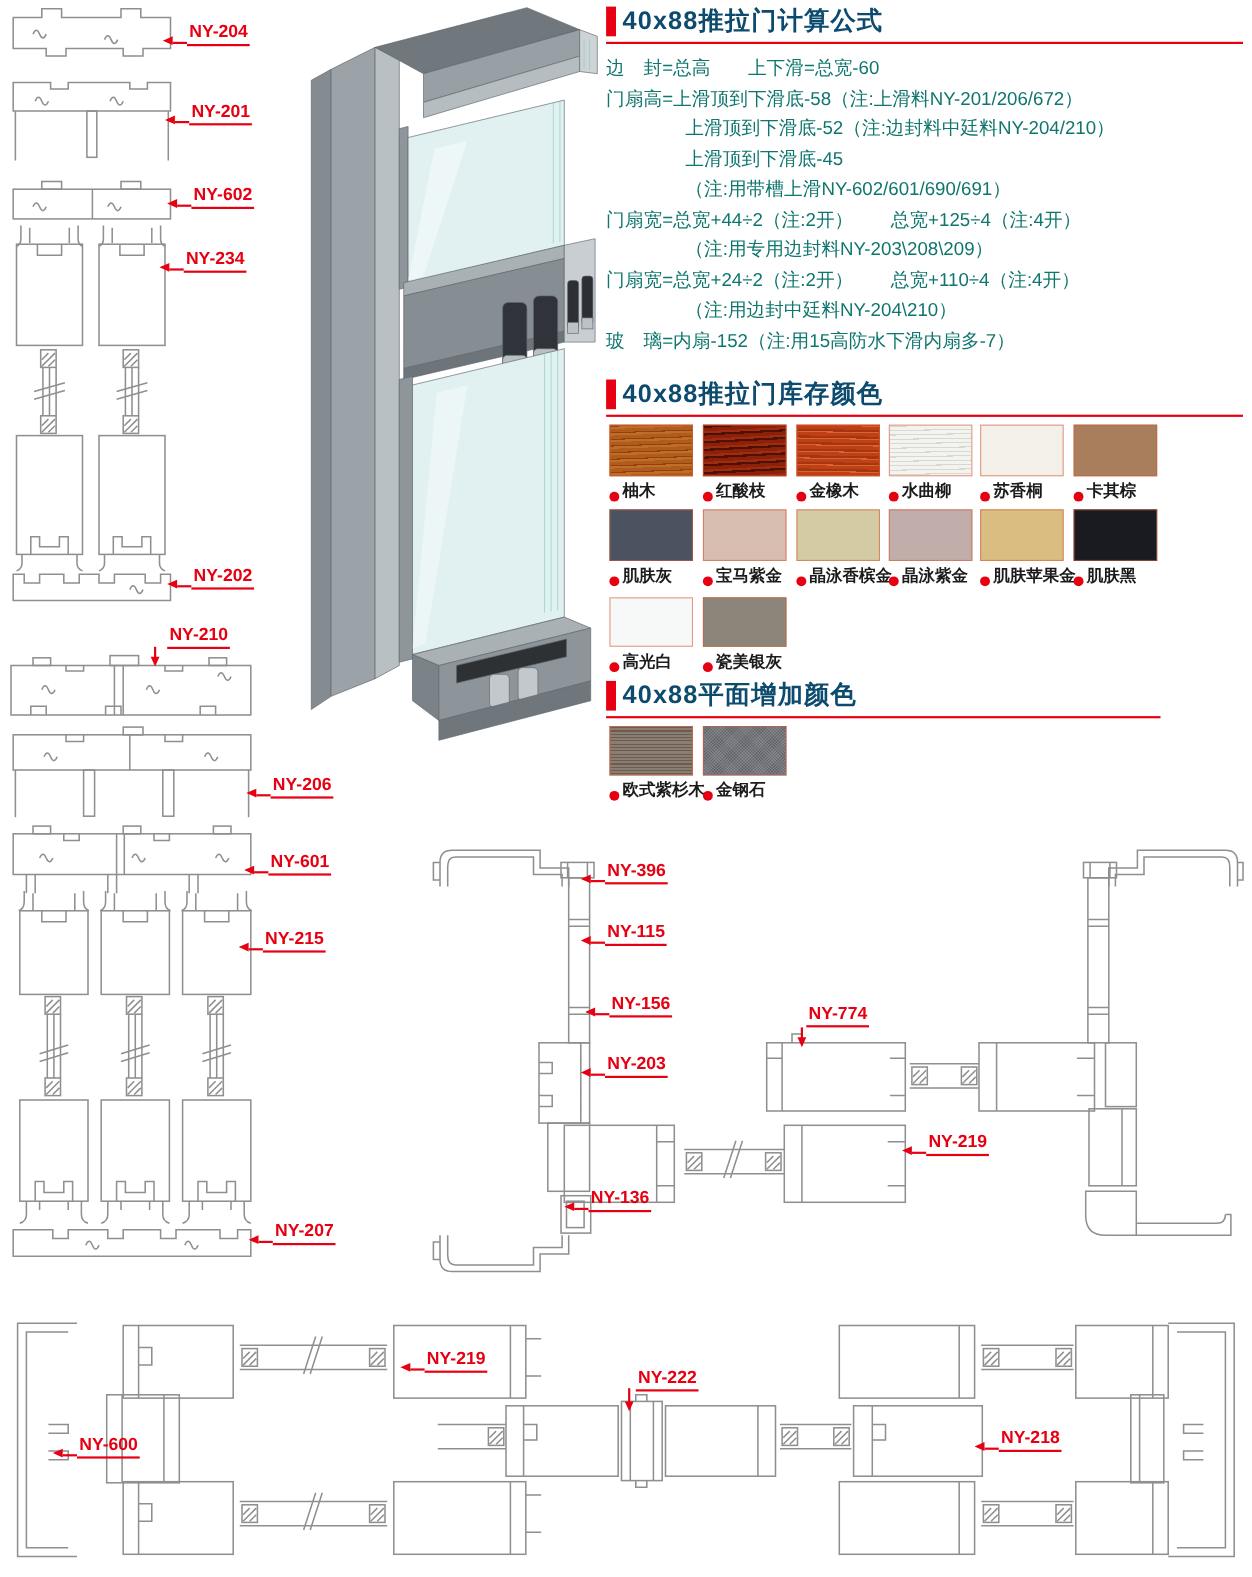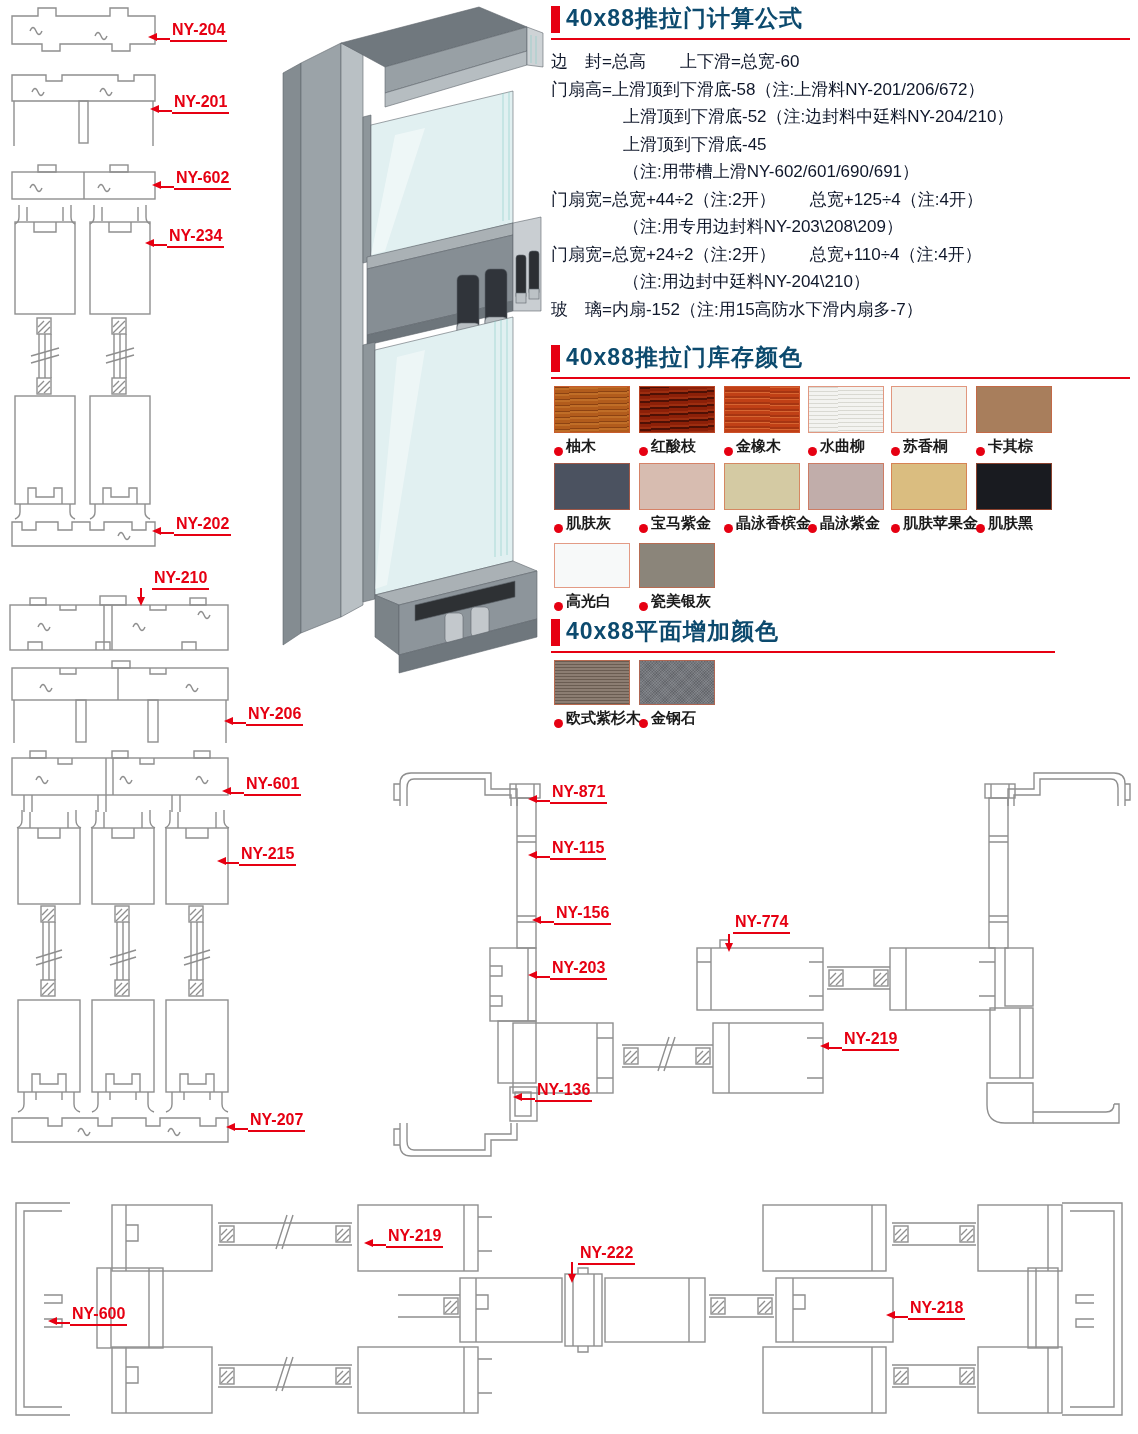--- a/index.html
+++ b/index.html
@@ -24,21 +24,21 @@
   .co6{left:224px;top:706px}  .co7{left:222px;top:776px} .co8{left:217px;top:846px}
   .co9{left:226px;top:1112px} .co10{left:528px;top:784px}.co11{left:528px;top:840px}
   .co12{left:532px;top:905px} .co13{left:528px;top:960px}.co14{left:733px;top:914px}
   .co15{left:820px;top:1031px}.co16{left:513px;top:1082px}.co17{left:364px;top:1228px}
   .co18{left:578px;top:1245px}.co19{left:886px;top:1300px}.co20{left:48px;top:1306px}
 
   
   .sec-bar{position:absolute;width:9px;height:27px;background:#e60012;}
   .sec-title{position:absolute;font-size:23px;font-weight:bold;color:#0c4a6e;letter-spacing:1px;white-space:nowrap;}
   .sec-line{position:absolute;height:2px;background:#e60012;}
-  .formula{position:absolute;left:551px;top:48px;width:586px;font-size:17px;color:#0f172a;line-height:27.5px;}
+  .formula{position:absolute;left:551px;top:48px;width:586px;font-size:17px;color:#0f766e;line-height:27.5px;}
   .formula p{margin:0;white-space:nowrap;}
   .ind{padding-left:72px;}
 
   
   .cell{position:absolute;width:84px;}
   .chip{position:relative;width:76px;height:47px;border:1px solid rgba(214,92,55,.6);box-sizing:border-box;overflow:hidden;}
   .chip.short{height:45px;}
   .chip::after{content:"";position:absolute;inset:0;}
   .g-teak::after{background:repeating-linear-gradient(178deg,rgba(96,36,6,.45) 0 1px,rgba(255,190,90,.18) 1px 3px,transparent 3px 6px);}
   .g-rose::after{background:repeating-linear-gradient(177deg,rgba(28,4,2,.55) 0 2px,transparent 2px 5px,rgba(255,120,60,.15) 5px 7px);}
@@ -427,21 +427,21 @@
       <span class="txt">NY-215</span>
     </div>
   <div class="callout co9">
       <span class="tri-l"></span>
       <span class="lead"></span>
       <span class="txt">NY-207</span>
     </div>
   <div class="callout co10">
       <span class="tri-l"></span>
       <span class="lead"></span>
-      <span class="txt">NY-871</span>
+      <span class="txt">NY-396</span>
     </div>
   <div class="callout co11">
       <span class="tri-l"></span>
       <span class="lead"></span>
       <span class="txt">NY-115</span>
     </div>
   <div class="callout co12">
       <span class="tri-l"></span>
       <span class="lead"></span>
       <span class="txt">NY-156</span>

